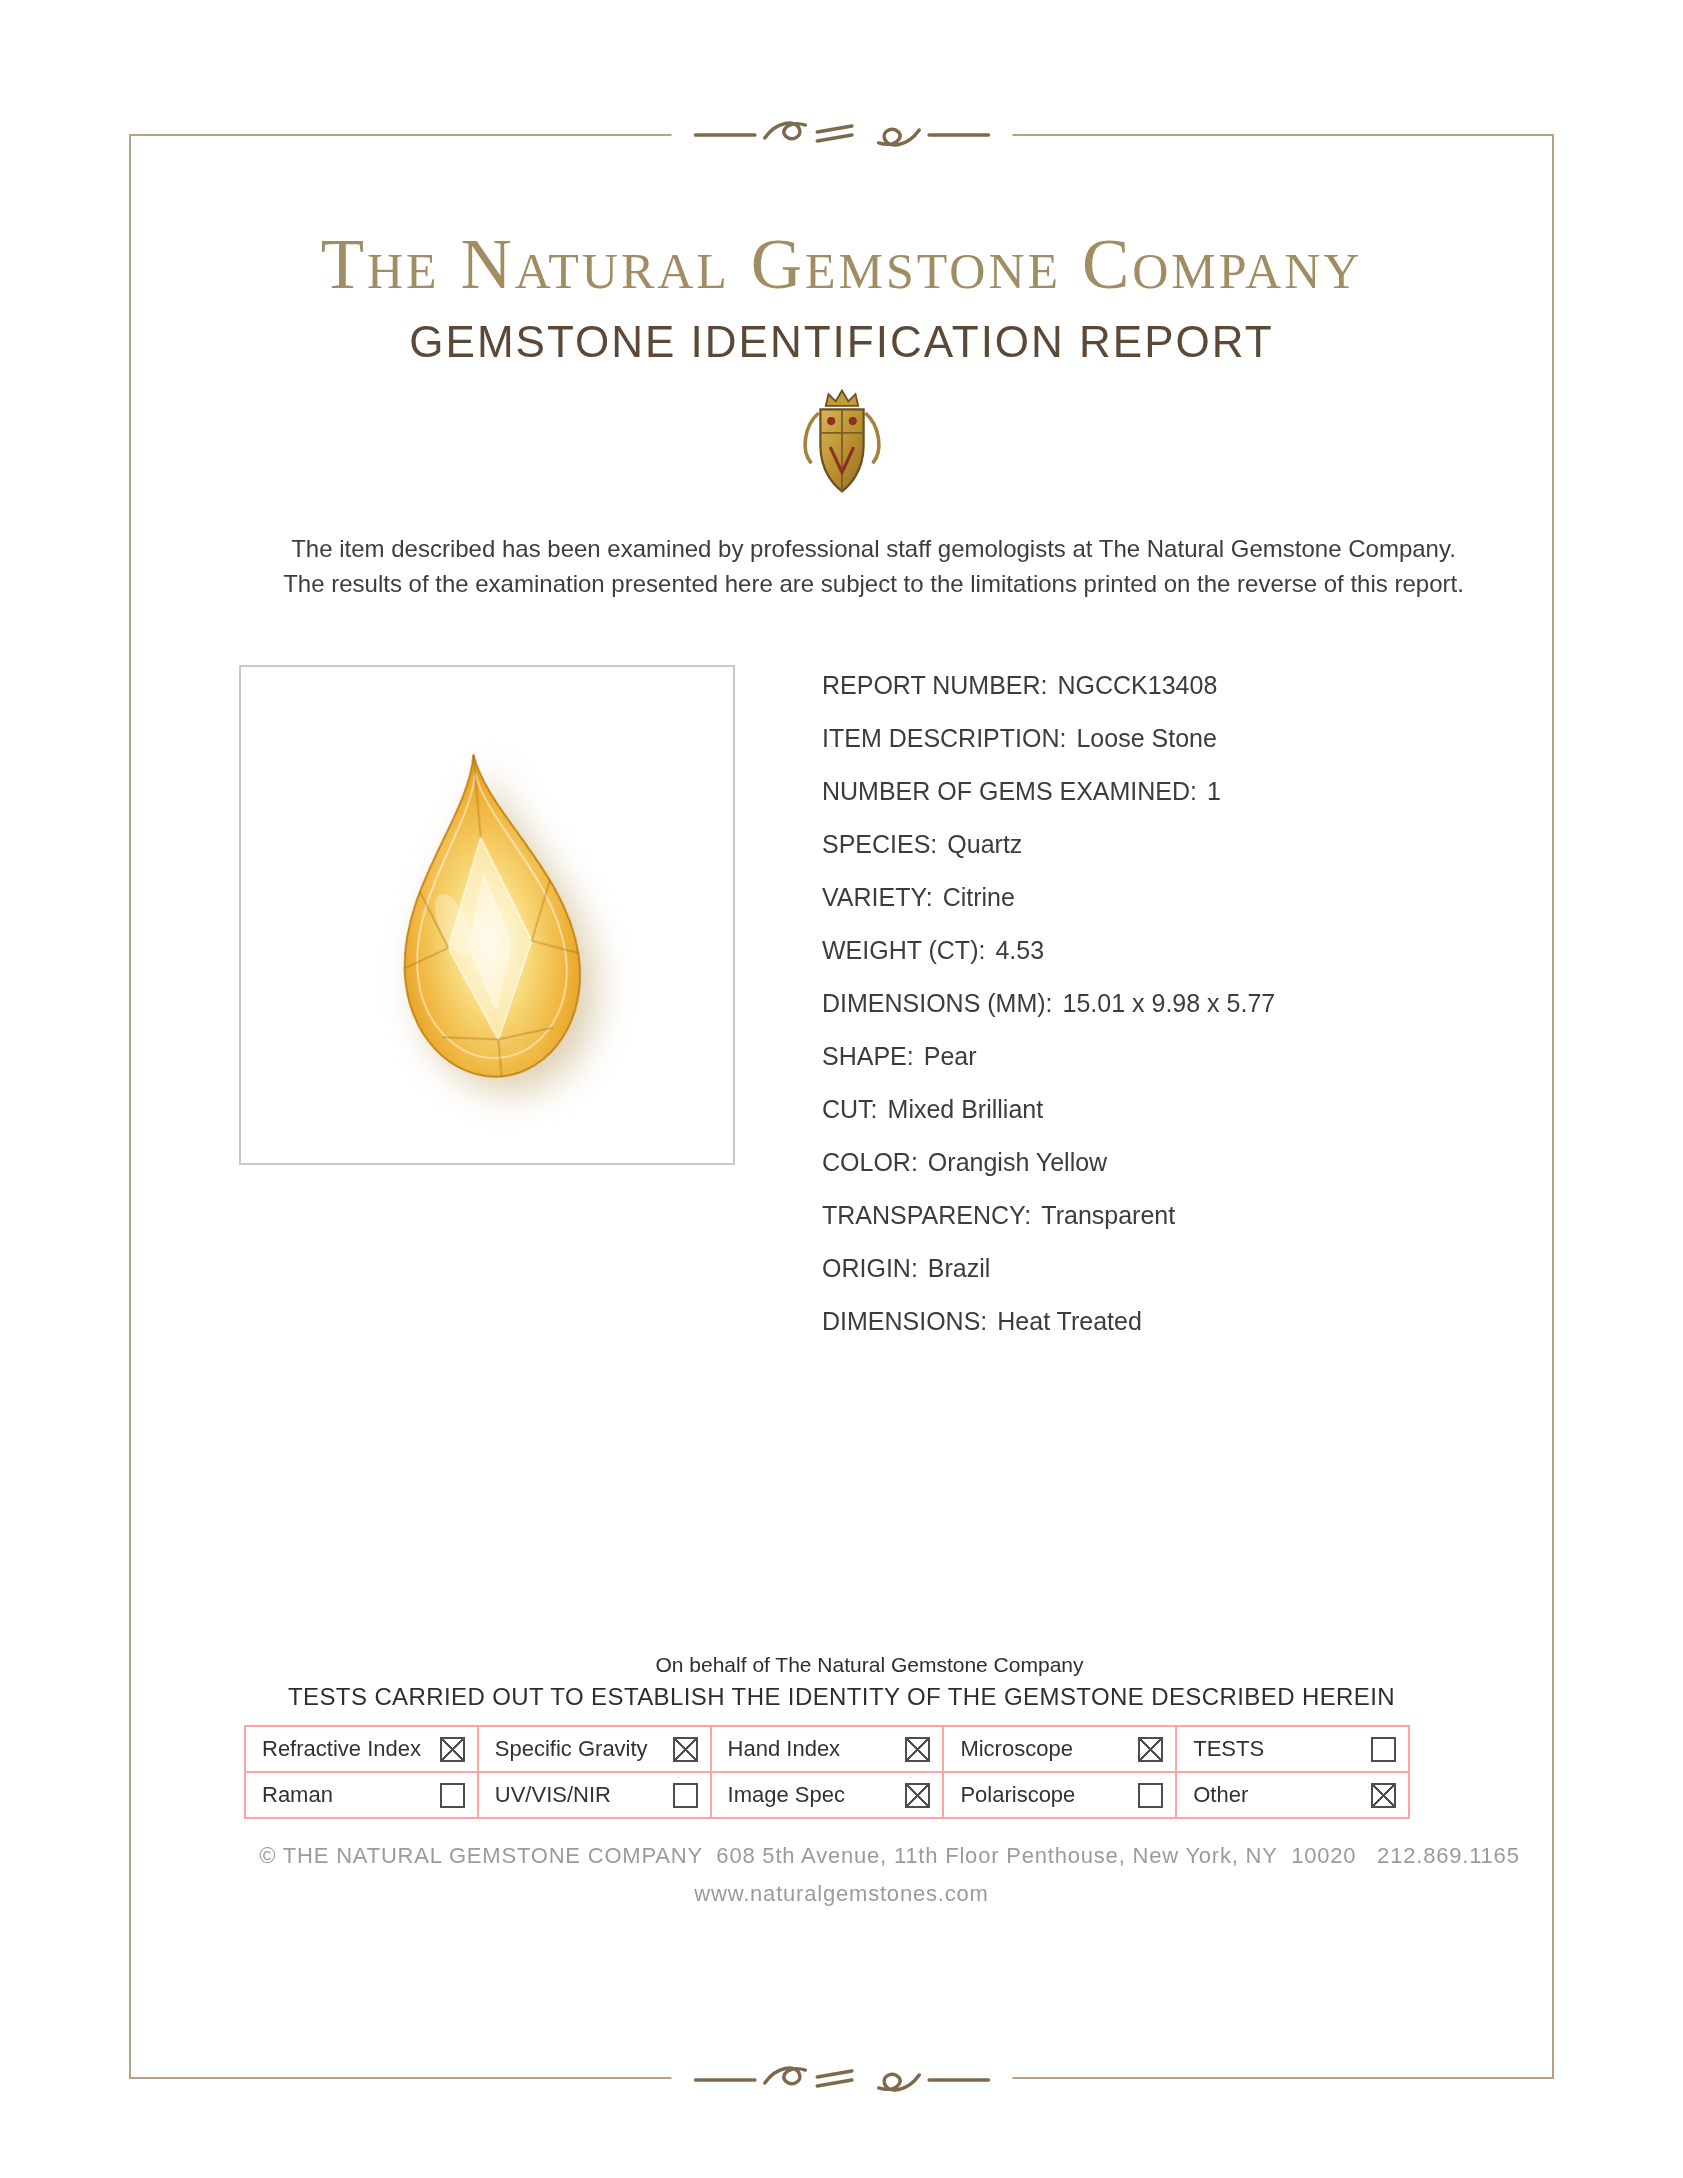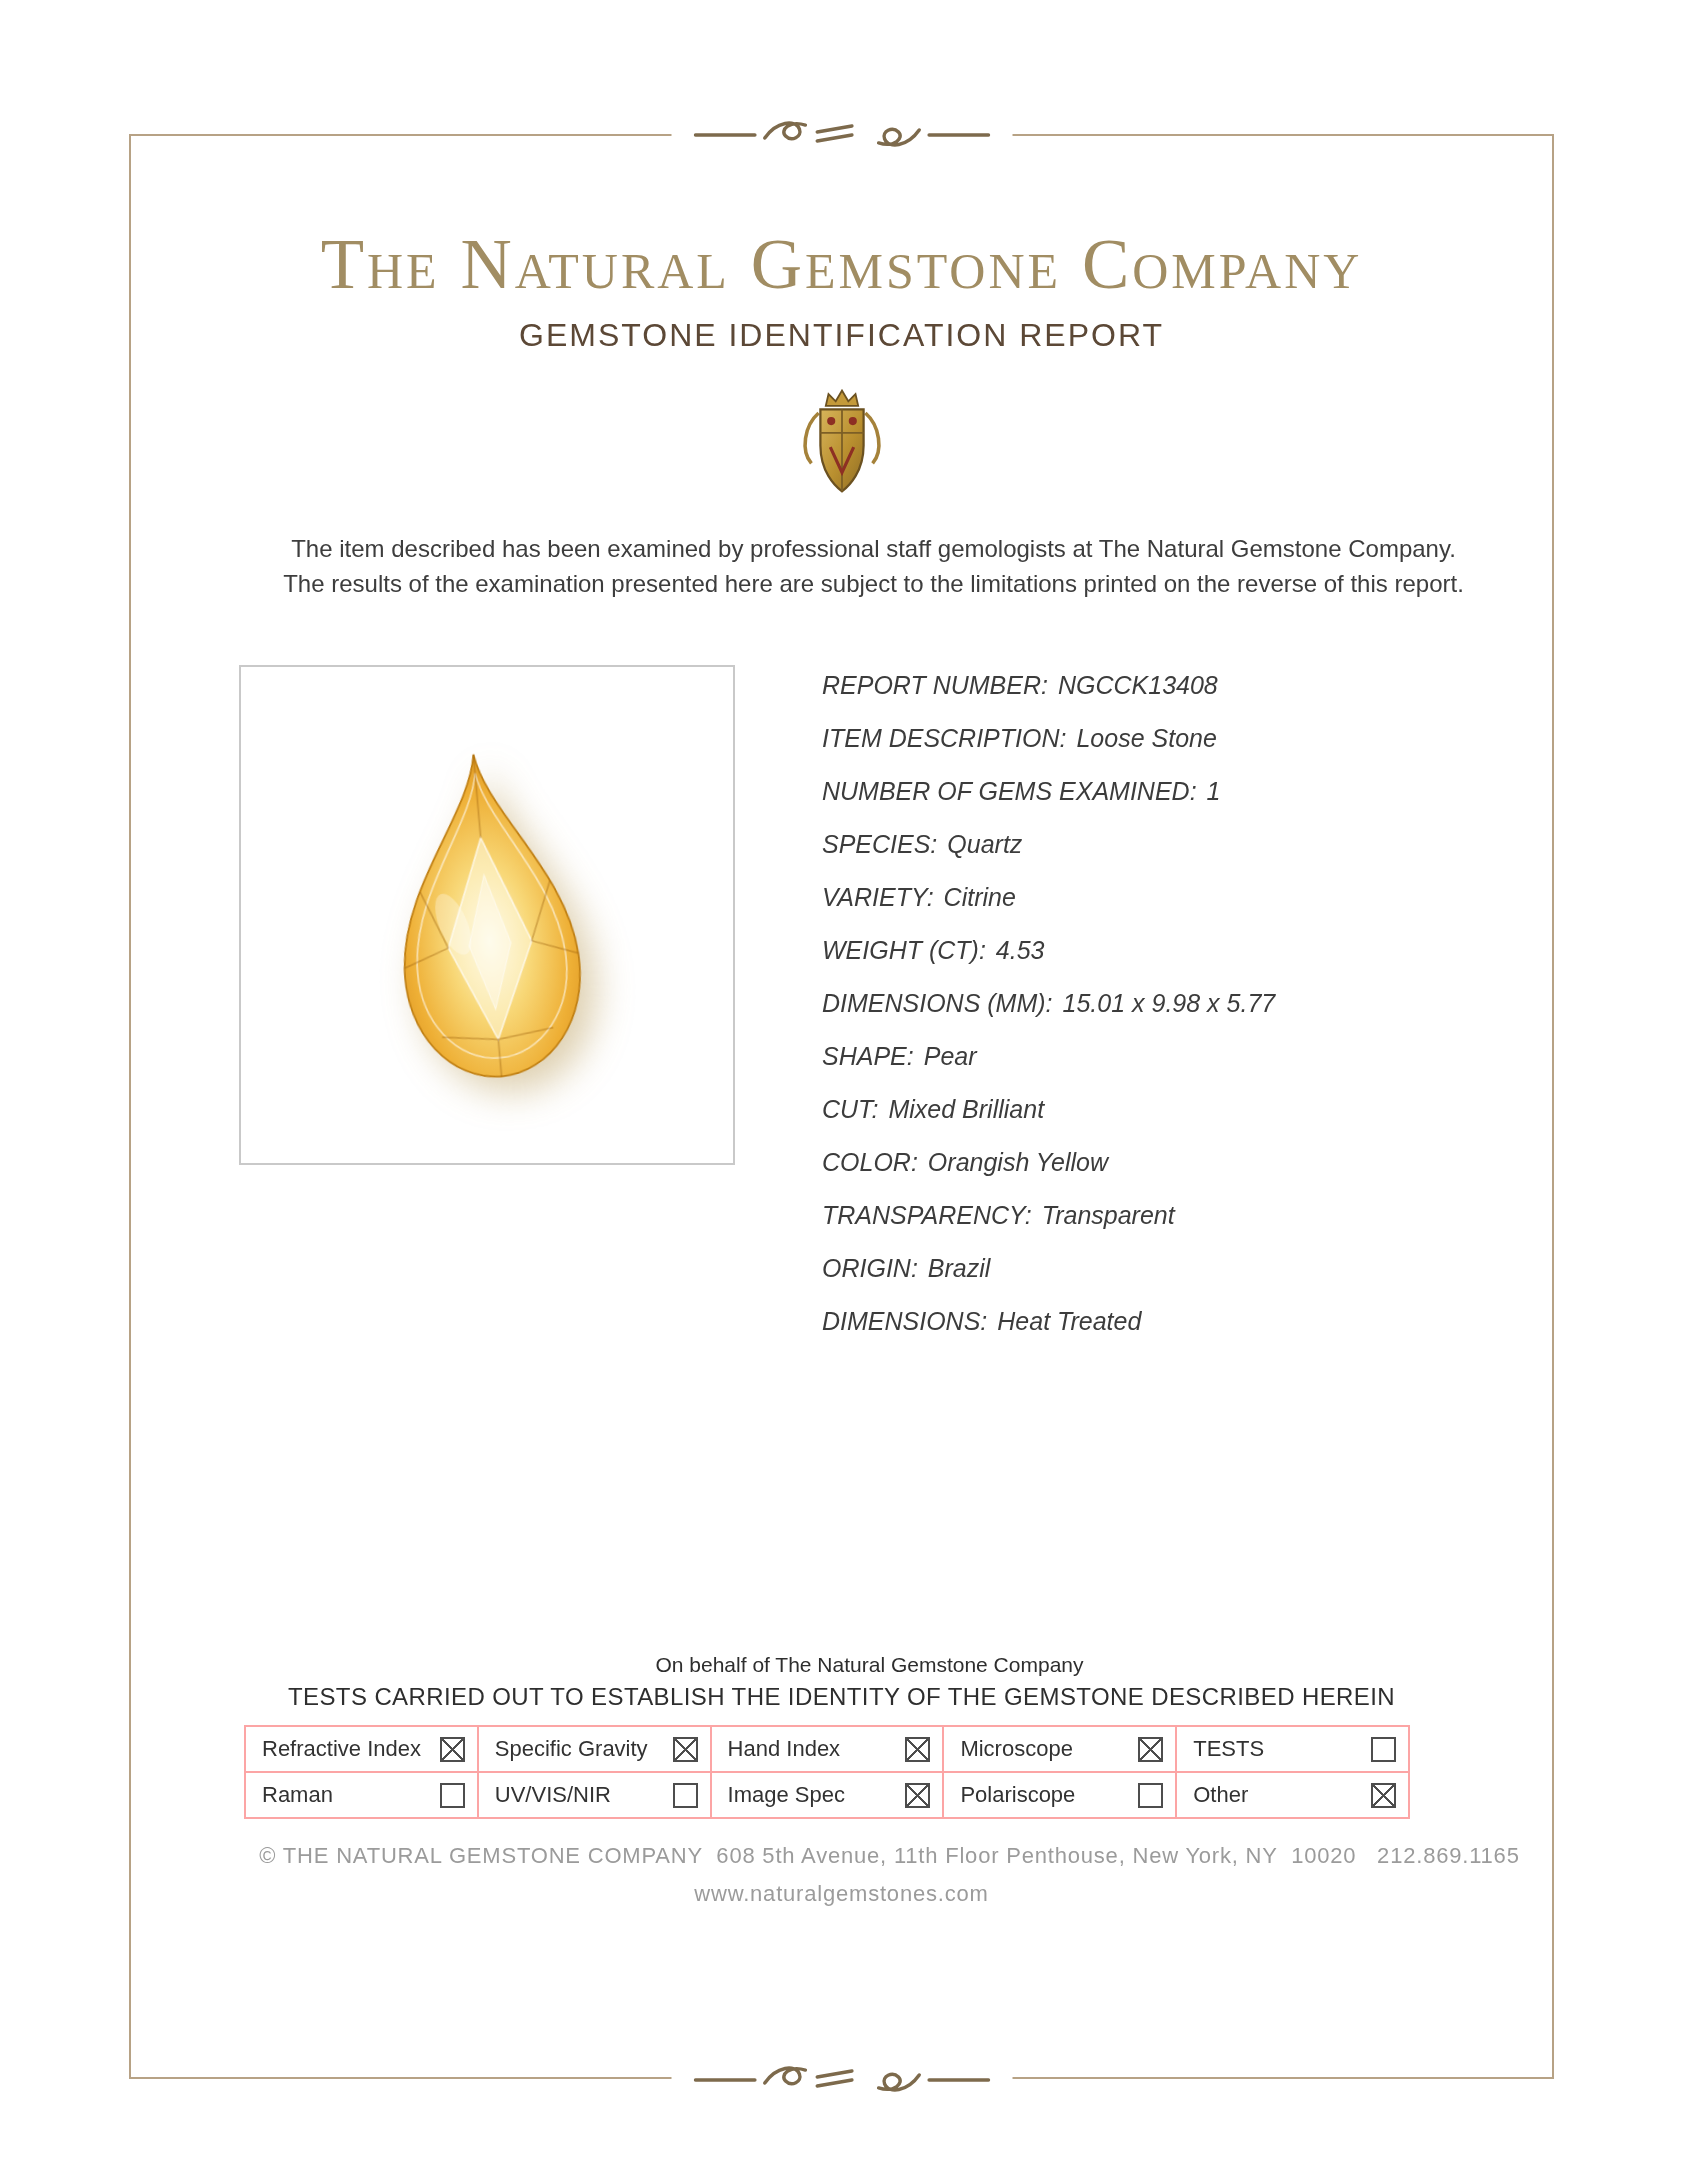--- a/index.html
+++ b/index.html
@@ -12,36 +12,36 @@
   .ornament{position:absolute;left:50%;transform:translateX(-50%);
             background:#ffffff;padding:0 22px;z-index:2;}
   .ornament.top{top:111px;}
   .ornament.bottom{top:2056px;}
   .orn-svg{display:block;width:297px;height:46px;}
 
   .company-name{position:absolute;top:224px;left:0;width:100%;text-align:center;
                 font-family:"Liberation Serif",serif;font-variant:small-caps;
                 font-size:71px;letter-spacing:3px;color:#a18d63;font-weight:400;}
   .report-title{position:absolute;top:317px;left:0;width:100%;text-align:center;
-                font-size:32px;letter-spacing:2px;color:#5c4836;}
+                font-size:44px;letter-spacing:2px;color:#5c4836;}
 
   .crest{position:absolute;top:386px;left:50%;transform:translateX(-50%);z-index:1;}
 
   .intro{position:absolute;top:531px;left:0;width:100%;text-align:center;
          font-size:24px;line-height:35px;color:#3d3d3d;padding-left:32px;}
 
   .gem-box{position:absolute;left:239px;top:665px;width:492px;height:496px;
            border:2px solid #c9c9c9;background:#ffffff;
            display:flex;align-items:center;justify-content:center;}
   .gem-svg{filter:drop-shadow(14px 16px 18px rgba(160,120,30,0.35));
            transform:rotate(-5deg);}
 
   .fields{position:absolute;left:822px;top:671px;display:flex;flex-direction:column;
           gap:25px;font-size:25px;color:#3c3c3c;}
-  .field{white-space:nowrap;line-height:28px;font-style:italic;}
+  .field{white-space:nowrap;line-height:28px;}
   .field .value{margin-left:10px;}
 
   .on-behalf{position:absolute;top:1653px;left:0;width:100%;text-align:center;
              font-size:21px;color:#2e2e2e;margin-left:28px;}
   .tests-heading{position:absolute;top:1683px;left:0;width:100%;text-align:center;
                  font-size:24px;letter-spacing:0.4px;color:#2e2e2e;}
 
   .tests-table{position:absolute;left:244px;top:1725px;width:1166px;
                border-collapse:collapse;table-layout:fixed;}
   .tests-table td{border:2px solid #fca5a5;height:44px;padding:0 12px 0 16px;}

